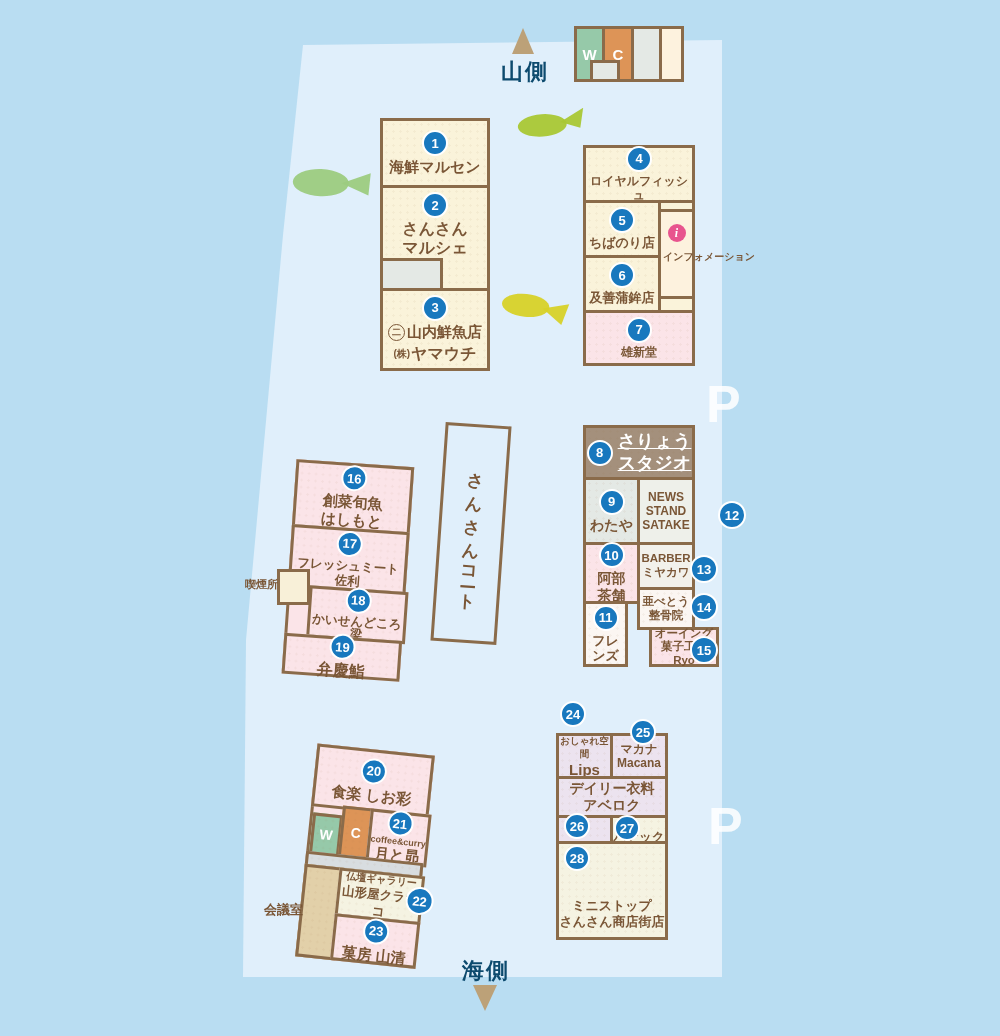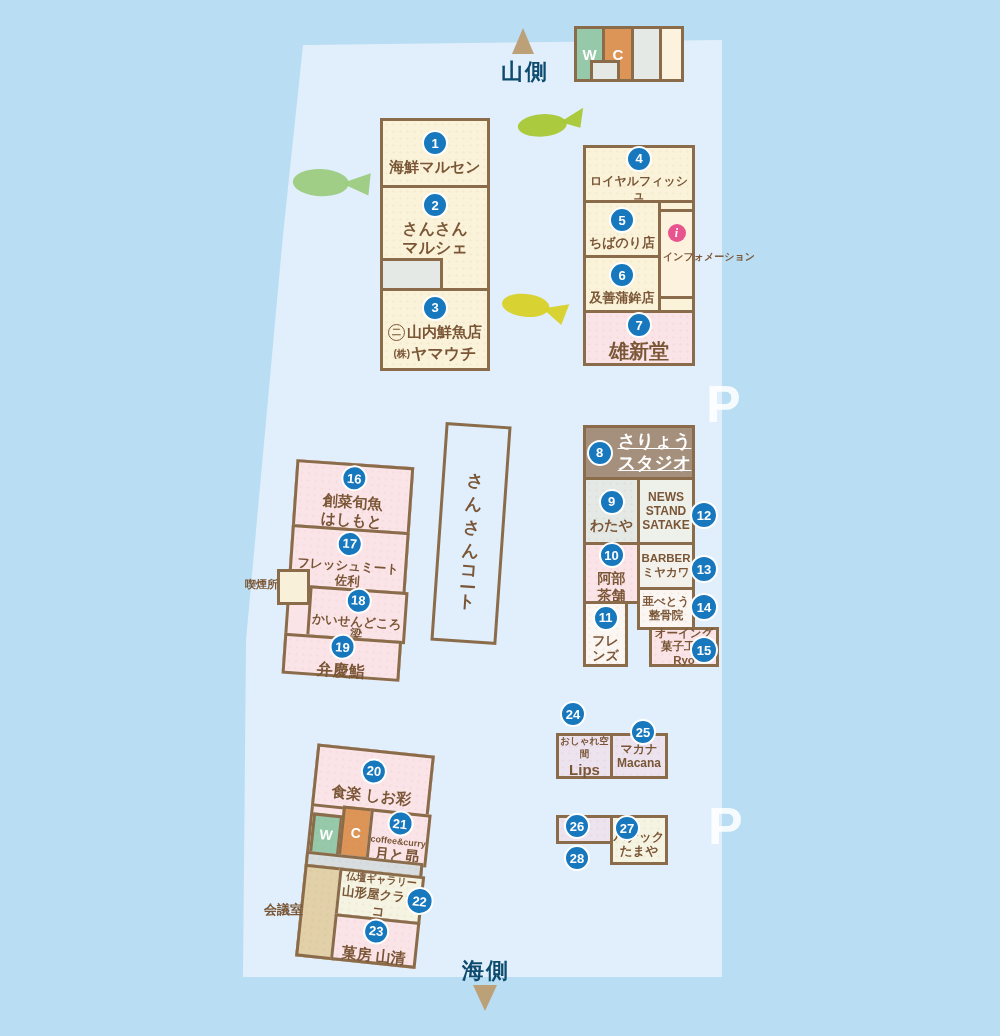--- a/index.html
+++ b/index.html
@@ -117,21 +117,21 @@
     </div>
     <div class="cell cream" style="left:-3px;top:107px;width:78px;height:58px;">
       <span class="badge">6</span>
       <span class="nm" style="font-size:13px;">及善蒲鉾店</span>
     </div>
     <div class="cell" style="left:72px;top:61px;width:37px;height:90px;background:#fdf2de;justify-content:flex-start;padding-top:12px;">
       <span class="iicon">i</span>
     </div>
     <div class="cell pink" style="left:-3px;top:162px;width:112px;height:56px;">
       <span class="badge">7</span>
-      <span class="nm" style="font-size:20px;">雄新堂</span>
+      <span class="nm" style="font-size:12px;">雄新堂</span>
     </div>
   </div>
   <div class="sidelabel" style="left:663px;top:250px;font-size:10px;white-space:nowrap;">インフォメーション</div>
 
   <div class="blk" style="left:583px;top:425px;width:112px;height:242px;">
     <div class="cell taupe" style="left:0;top:0;width:112px;height:55px;flex-direction:row;gap:5px;">
       <span class="badge">8</span>
       <span class="nm" style="font-size:18px;color:#fff;text-decoration:underline;">さりょう
 スタジオ</span>
     </div>
@@ -160,21 +160,21 @@
     <div class="cell whitecell" style="left:0;top:176px;width:45px;height:66px;">
       <span class="badge">11</span>
       <span class="nm" style="font-size:13px;">フレ
 ンズ</span>
     </div>
     <div class="cell pink" style="left:56px;top:202px;width:70px;height:40px;margin-left:10px;">
       <span class="nm" style="font-size:11.5px;">オーイング
 菓子工房 Ryo</span>
     </div>
   </div>
-  <span class="badge badge-abs" style="left:690px;top:501px;width:24px;height:24px;">12</span>
+  <span class="badge badge-abs" style="left:718px;top:501px;width:24px;height:24px;">12</span>
   <span class="badge badge-abs" style="left:690px;top:555px;width:24px;height:24px;">13</span>
   <span class="badge badge-abs" style="left:690px;top:593px;width:24px;height:24px;">14</span>
   <span class="badge badge-abs" style="left:690px;top:636px;width:24px;height:24px;">15</span>
 
   <div class="blk pink" style="left:289px;top:463px;width:118px;height:212px;border:3px solid #8a6b4a;transform:rotate(4deg);">
     <div class="cell pink" style="left:-3px;top:-3px;width:118px;height:68px;">
       <span class="badge">16</span>
       <span class="nm" style="font-size:15px;">創菜旬魚
 はしもと</span>
     </div>
@@ -232,24 +232,32 @@
 
   <div class="blk" style="left:556px;top:733px;width:112px;height:207px;">
     <div class="cell lav" style="left:0;top:0;width:57px;height:46px;gap:0;">
       <span style="font-size:9.5px;">おしゃれ空間</span>
       <span style="font-size:15px;">Lips</span>
     </div>
     <div class="cell lav" style="left:54px;top:0;width:58px;height:46px;gap:0;">
       <span class="nm" style="font-size:12px;">マカナ
 Macana</span>
     </div>
+    <div class="cell lav" style="left:0;top:43px;width:112px;height:42px;">
+      <span class="nm" style="font-size:14px;">デイリー衣料
+アベロク</span>
+    </div>
     <div class="cell lav" style="left:0;top:82px;width:57px;height:29px;"></div>
     <div class="cell cream2" style="left:54px;top:82px;width:58px;height:50px;justify-content:flex-end;padding-bottom:3px;gap:0;">
       <span class="nm" style="font-size:12.5px;">パナック
 たまや</span>
+    </div>
+    <div class="cell cream2" style="left:0;top:108px;width:112px;height:99px;justify-content:flex-end;padding-bottom:8px;">
+      <span class="nm" style="font-size:13px;">ミニストップ
+さんさん商店街店</span>
     </div>
   </div>
   <span class="badge badge-abs" style="left:560px;top:701px;">24</span>
   <span class="badge badge-abs" style="left:630px;top:719px;">25</span>
   <span class="badge badge-abs" style="left:564px;top:813px;">26</span>
   <span class="badge badge-abs" style="left:614px;top:815px;">27</span>
   <span class="badge badge-abs" style="left:564px;top:845px;">28</span>
 
 </div>
 

